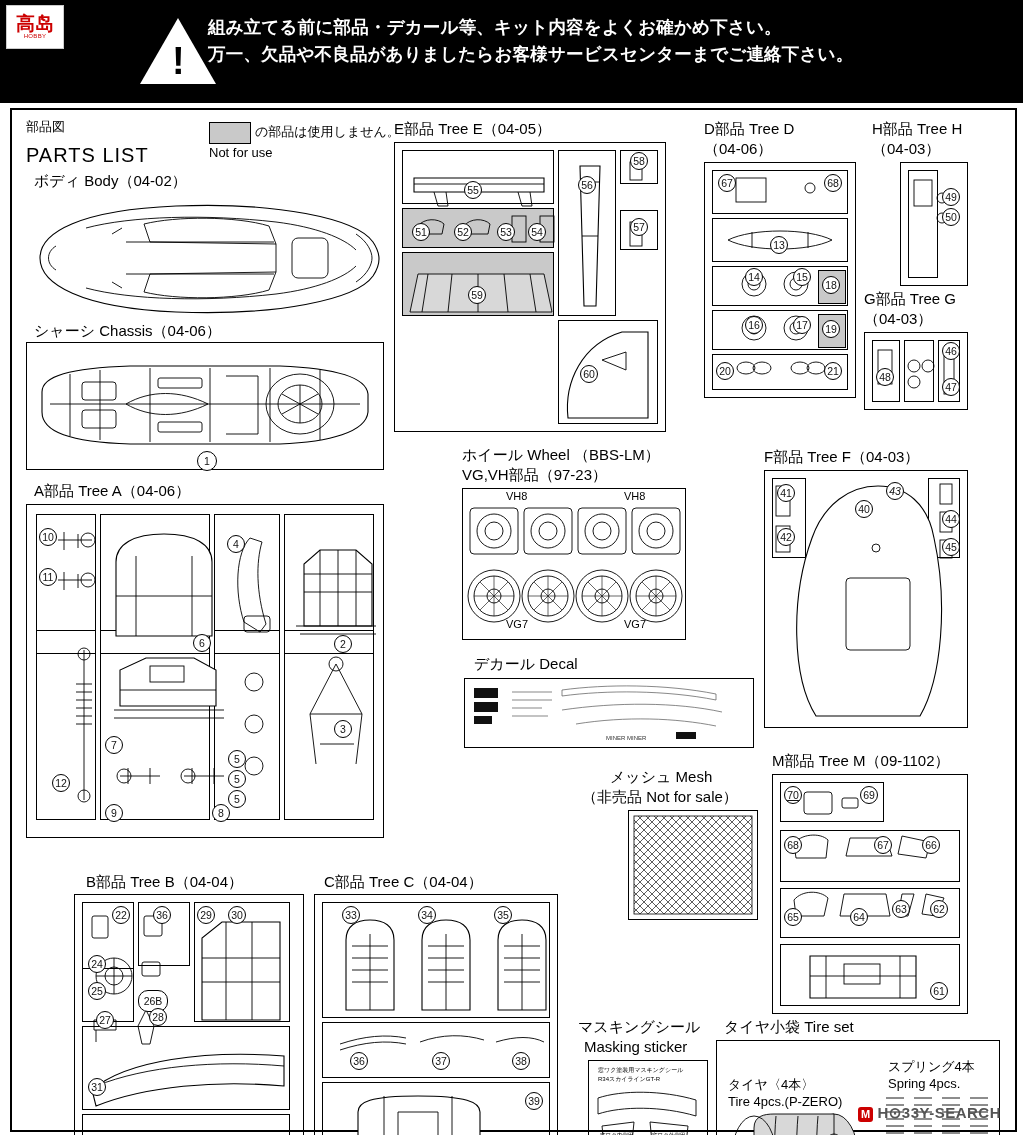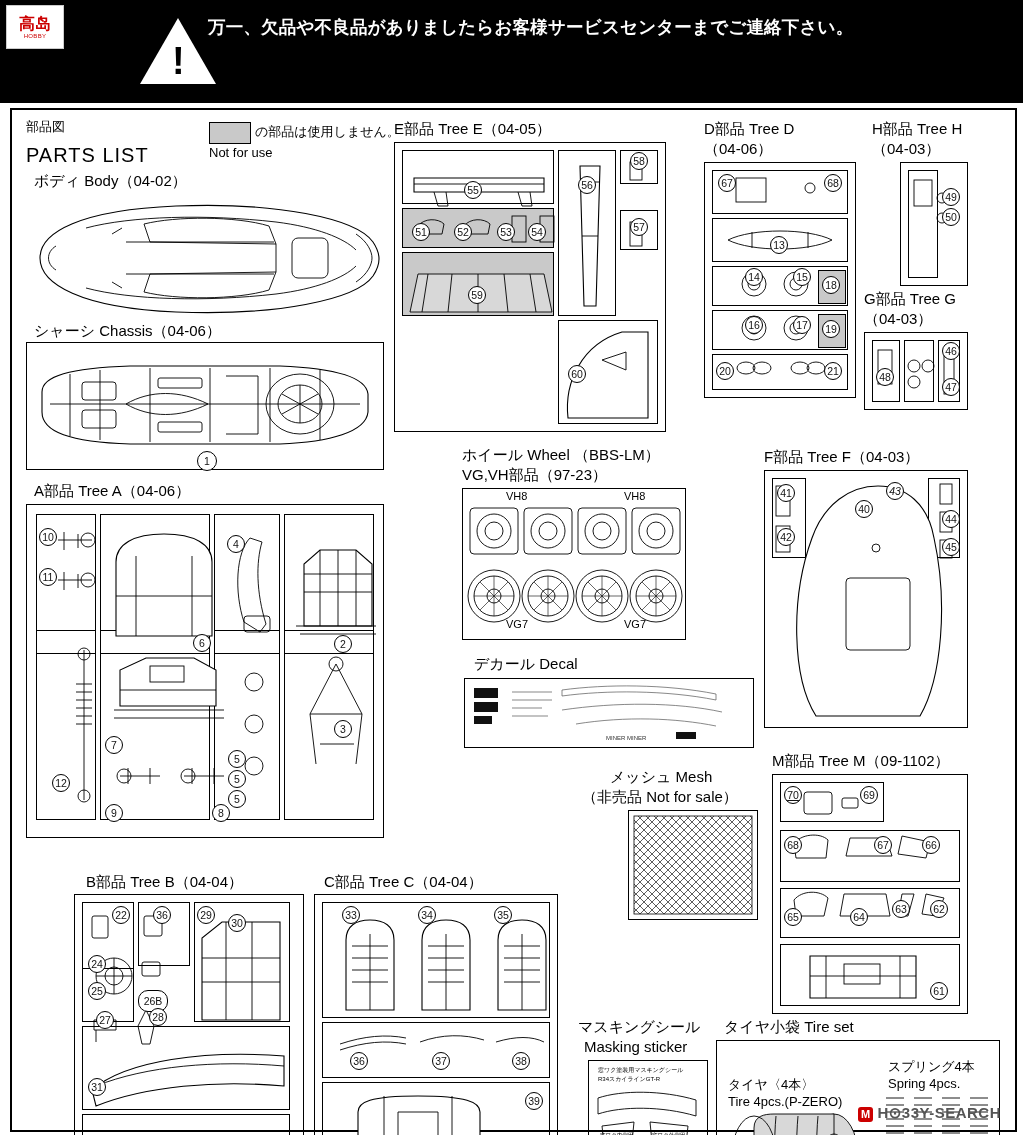--- a/index.html
+++ b/index.html
@@ -14,21 +14,21 @@
   .page{position:relative;width:1023px;height:1135px;background:#fff;}
 
   
   .banner{
     position:absolute;left:0;top:0;width:1023px;height:103px;background:#000;
   }
   .banner-logo{
     position:absolute;left:6px;top:5px;width:56px;height:42px;background:#fff;
     border:1px solid #ccc;display:flex;flex-direction:column;align-items:center;justify-content:center;
   }
-  .banner-logo .cn{color:#c00;font-size:16px;font-weight:bold;line-height:17px;}
+  .banner-logo .cn{color:#c00;font-size:19px;font-weight:bold;line-height:17px;}
   .banner-logo .en{color:#c00;font-size:6px;line-height:8px;letter-spacing:.3px;}
   .warn-tri{
     position:absolute;left:140px;top:18px;width:0;height:0;
     border-left:38px solid transparent;border-right:38px solid transparent;border-bottom:66px solid #fff;
   }
   .warn-bang{
     position:absolute;left:172px;top:42px;color:#000;font-size:38px;font-weight:bold;line-height:38px;
   }
   .banner-txt{position:absolute;left:208px;top:14px;width:760px;}
   .banner-l1,.banner-l2{color:#fff;font-size:17.5px;font-weight:bold;line-height:27px;letter-spacing:.2px;}
@@ -69,20 +69,21 @@
 <div class="page">
 
   <div class="banner">
     <div class="banner-logo">
       <div class="cn">高岛</div>
       <div class="en">HOBBY</div>
     </div>
     <div class="warn-tri"></div>
     <div class="warn-bang">!</div>
     <div class="banner-txt">
+      <div class="banner-l1">組み立てる前に部品・デカール等、キット内容をよくお確かめ下さい。</div>
       <div class="banner-l2">万一、欠品や不良品がありましたらお客様サービスセンターまでご連絡下さい。</div>
     </div>
   </div>
 
   <div class="sheet">
 
     <div class="lbl" style="left:14px;top:8px;font-size:13px;">部品図</div>
     <div class="lbl big" style="left:14px;top:34px;text-align:right;">PARTS LIST</div>
 
     <div class="greyswatch" style="left:197px;top:12px;width:40px;height:20px;"></div>
@@ -249,21 +250,21 @@
           <path class="thin" d="M14 62 C60 42 130 36 190 40"></path>
         </g>
         <circle class="thin" cx="22" cy="298" r="16"></circle>
           <circle class="thin" cx="22" cy="298" r="9"></circle>
         <path class="thin" d="M8 298 h28 M22 284 v28 M12 288 l20 20 M12 308 l20 -20"></path>
       </svg>
     </div>
     <div class="num n18" style="left:100px;top:796px;">22</div>
     <div class="num n18" style="left:141px;top:796px;">36</div>
     <div class="num n18" style="left:185px;top:796px;">29</div>
-    <div class="num n18" style="left:216px;top:796px;margin-top:8px;">30</div>
+    <div class="num n18" style="left:216px;top:796px;">30</div>
     <div class="num n18" style="left:76px;top:845px;">24</div>
     <div class="num n18" style="left:76px;top:872px;">25</div>
     <div class="num n22" style="left:126px;top:880px;border-radius:10px;width:30px;">26B</div>
     <div class="num n18" style="left:84px;top:901px;">27</div>
     <div class="num n18" style="left:137px;top:898px;">28</div>
     <div class="num n18" style="left:76px;top:968px;">31</div>
 
     <div class="lbl" style="left:312px;top:763px;">C部品 Tree C（04-04）</div>
     <div class="box" style="left:302px;top:784px;width:244px;height:328px;"></div>
     <div class="cell" style="left:310px;top:792px;width:228px;height:116px;"></div>
@@ -351,21 +352,21 @@
     </div>
     <div class="num n18" style="left:452px;top:71px;">55</div>
     <div class="num n18" style="left:566px;top:66px;">56</div>
     <div class="num n18" style="left:618px;top:42px;">58</div>
     <div class="num n18" style="left:618px;top:108px;">57</div>
     <div class="num n18" style="left:400px;top:113px;">51</div>
     <div class="num n18" style="left:442px;top:113px;">52</div>
     <div class="num n18" style="left:485px;top:113px;">53</div>
     <div class="num n18" style="left:516px;top:113px;">54</div>
     <div class="num n18" style="left:456px;top:176px;">59</div>
-    <div class="num n18" style="left:556px;top:255px;">60</div>
+    <div class="num n18" style="left:568px;top:255px;">60</div>
 
     <div class="lbl" style="left:692px;top:10px;">D部品 Tree D</div>
     <div class="lbl" style="left:692px;top:30px;">（04-06）</div>
     <div class="box" style="left:692px;top:52px;width:152px;height:236px;"></div>
     <div class="cell" style="left:700px;top:60px;width:136px;height:44px;"></div>
     <div class="cell" style="left:700px;top:108px;width:136px;height:44px;"></div>
     <div class="cell" style="left:700px;top:156px;width:136px;height:40px;"></div>
     <div class="cell" style="left:700px;top:200px;width:136px;height:40px;"></div>
     <div class="cell" style="left:700px;top:244px;width:136px;height:36px;"></div>
     <div class="greyswatch" style="left:806px;top:160px;width:26px;height:32px;"></div>

